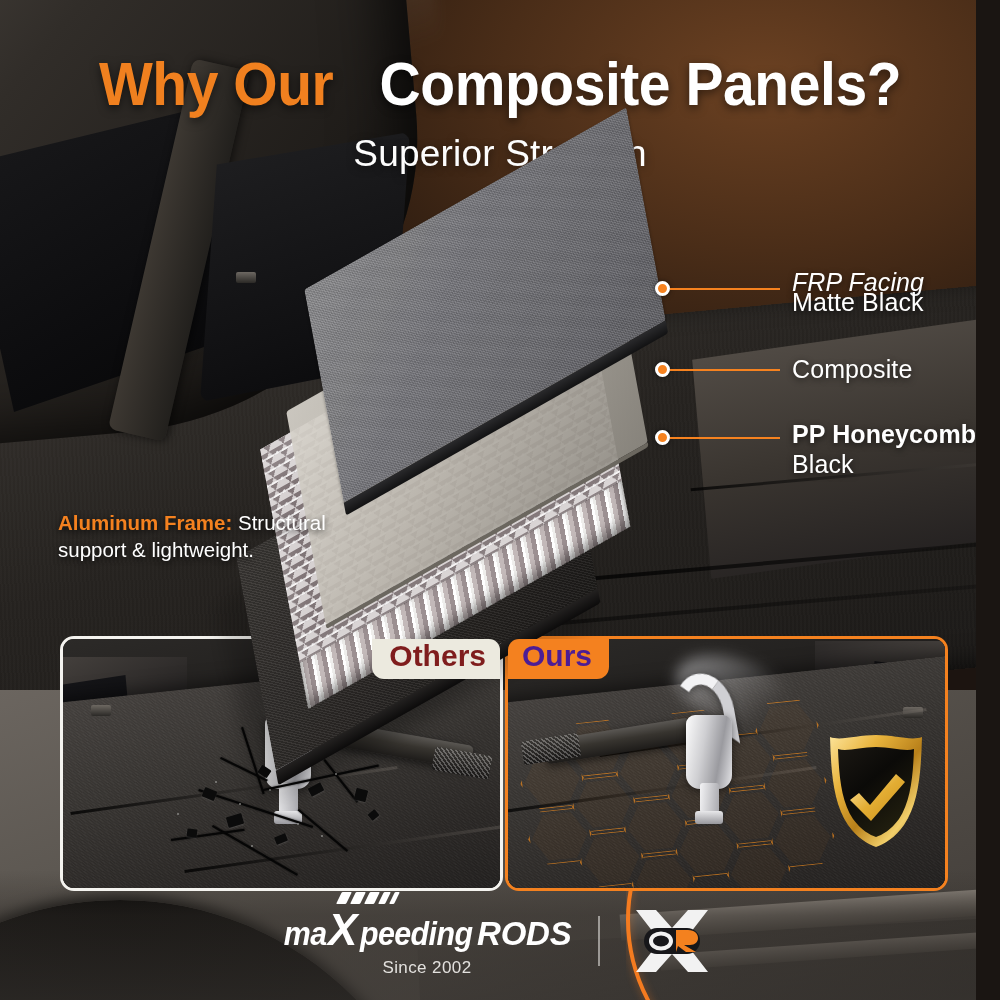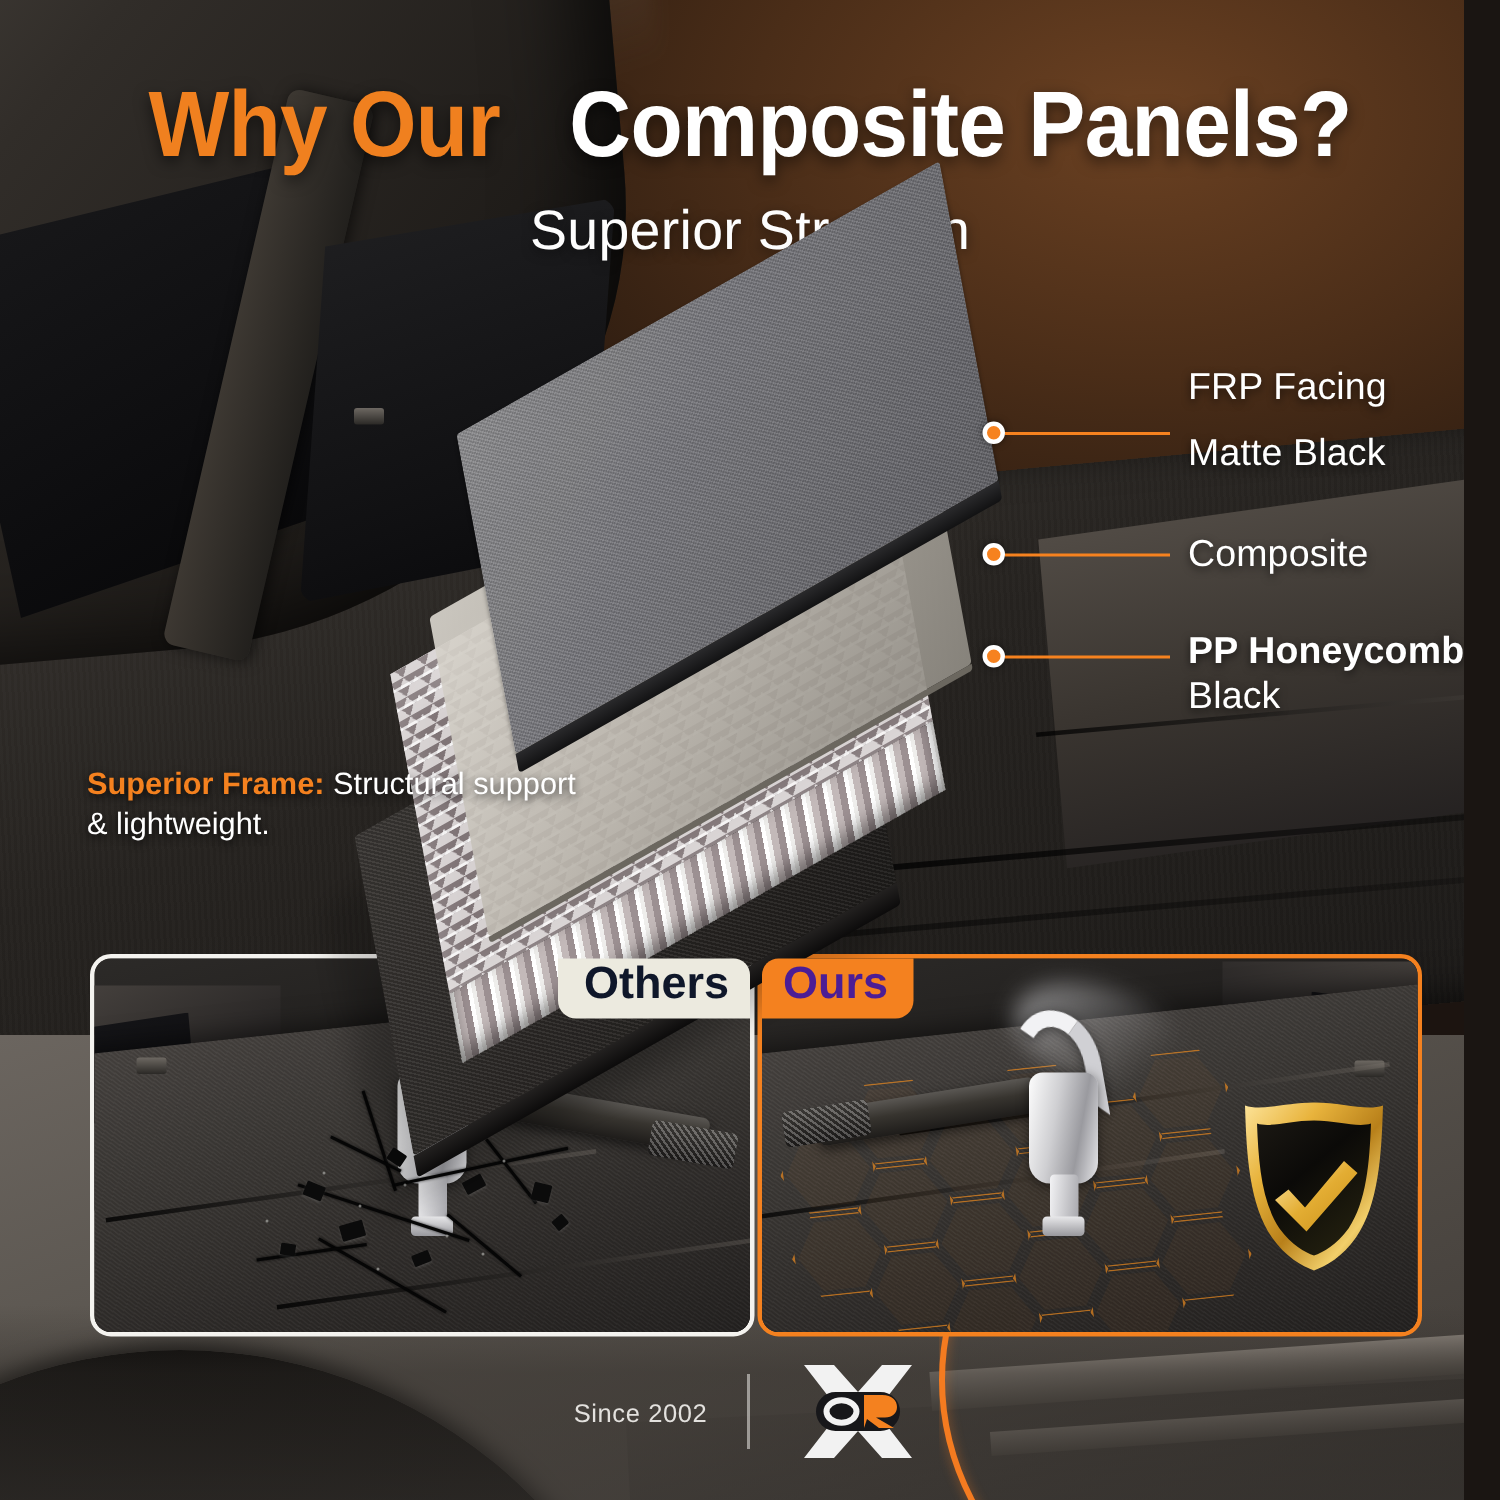--- a/index.html
+++ b/index.html
@@ -355,21 +355,21 @@
     clip-path:polygon(25% 2%, 75% 2%, 100% 50%, 75% 98%, 25% 98%, 0% 50%);
     background:rgba(244,140,40,.05);
   }
 
   
   .tag {
     position:absolute; z-index:11; font-size:30px; font-weight:bold;
     padding:5px 17px 8px; line-height:1;
   }
   #tag-others {
-    top:-3px; right:-3px; background:#eceadf; color:#0f172a;
+    top:-3px; right:-3px; background:#eceadf; color:#7f1d1d;
     border-radius:0 10px 0 12px;
   }
   #tag-ours {
     top:-3px; left:-3px; background:#f4811f; color:#4c1d95;
     border-radius:10px 0 12px 0;
   }
 
   
   #shield { position:absolute; right:18px; top:92px; width:102px; height:118px; z-index:12; }
 
@@ -457,39 +457,39 @@
 
     <div class="sheet" id="sheet-top">
       <div class="face"></div>
       <div class="edge"></div>
     </div>
   </div>
 
   <div class="callout">
     <div class="dot" style="left:655px; top:281px;"></div>
     <div class="leader" style="left:670px; top:288px; width:110px;"></div>
-    <div class="clabel" style="left:792px; top:244px;">FRP Facing</div>
+    <div class="clabel" style="left:792px; top:268px;font-style:italic;">FRP Facing</div>
     <div class="clabel" style="left:792px; top:288px;">Matte Black</div>
   </div>
 
   <div class="callout">
     <div class="dot" style="left:655px; top:362px;"></div>
     <div class="leader" style="left:670px; top:369px; width:110px;"></div>
     <div class="clabel" style="left:792px; top:355px;">Composite</div>
   </div>
 
   <div class="callout">
     <div class="dot" style="left:655px; top:430px;"></div>
     <div class="leader" style="left:670px; top:437px; width:110px;"></div>
     <div class="clabel" style="left:792px; top:420px;font-weight:bold;">PP Honeycomb</div>
     <div class="clabel" style="left:792px; top:450px;">Black</div>
   </div>
 
   <div id="features">
-    <p><b>Superior Frame:</b><span> Structural support &amp; lightweight.</span></p>
+    <p><b>Aluminum Frame:</b><span> Structural support &amp; lightweight.</span></p>
   </div>
 
   <div class="card" id="card-others">
     <div class="card-photo">
       <div class="cv-bg"></div>
       <div class="cv-cab" style="left:-46px; top:18px;"></div>
       <div class="cv-cabglass" style="left:-24px; top:36px;"></div>
       <div class="cv-cover"></div>
       <div class="cv-clip" style="left:28px; top:66px;"></div>
       <div class="cv-seam" style="left:6px; top:150px; width:330px;"></div>
@@ -599,20 +599,33 @@
           <path d="M51 16 C67 16 80 21 89 18 C88 44 86 70 74 88 C66 99 57 104 51 106 C45 104 36 99 28 88 C16 70 14 44 13 18 C22 21 35 16 51 16 Z" fill="url(#inner)"></path>
           <path d="M34 62 L45 74 L71 43 L80 51 L46 90 L25 69 Z" fill="url(#tick)"></path>
         </svg>
       </div>
     </div>
     <div class="tag" id="tag-ours">Ours</div>
   </div>
 
   <div id="footer">
     <div class="brand-wrap">
+      <div class="brand-row">
+        <span class="b-ma">ma</span>
+        <span class="b-x">X</span>
+        <span class="b-peeding">peeding</span>
+        <span class="b-rods">RODS</span>
+        <span class="speed-lines">
+          <i></i>
+            <i></i>
+            <i></i>
+            <i></i>
+            <i></i>
+        </span>
+      </div>
       <div class="since">Since 2002</div>
     </div>
 
     <div class="divider"></div>
 
     <div id="or-logo">
       <svg viewBox="0 0 92 66" width="92" height="66" aria-hidden="true">
         <path d="M10 2 L30 2 L46 20 L62 2 L82 2 L58 33 L82 64 L62 64 L46 46 L30 64 L10 64 L34 33 Z" fill="#f2f2f2"></path>
         <rect x="18" y="20" width="56" height="26" rx="13" fill="#17171a"></rect>
         <ellipse cx="35" cy="33" rx="10" ry="7.5" fill="none" stroke="#f2f2f2" stroke-width="4"></ellipse>

